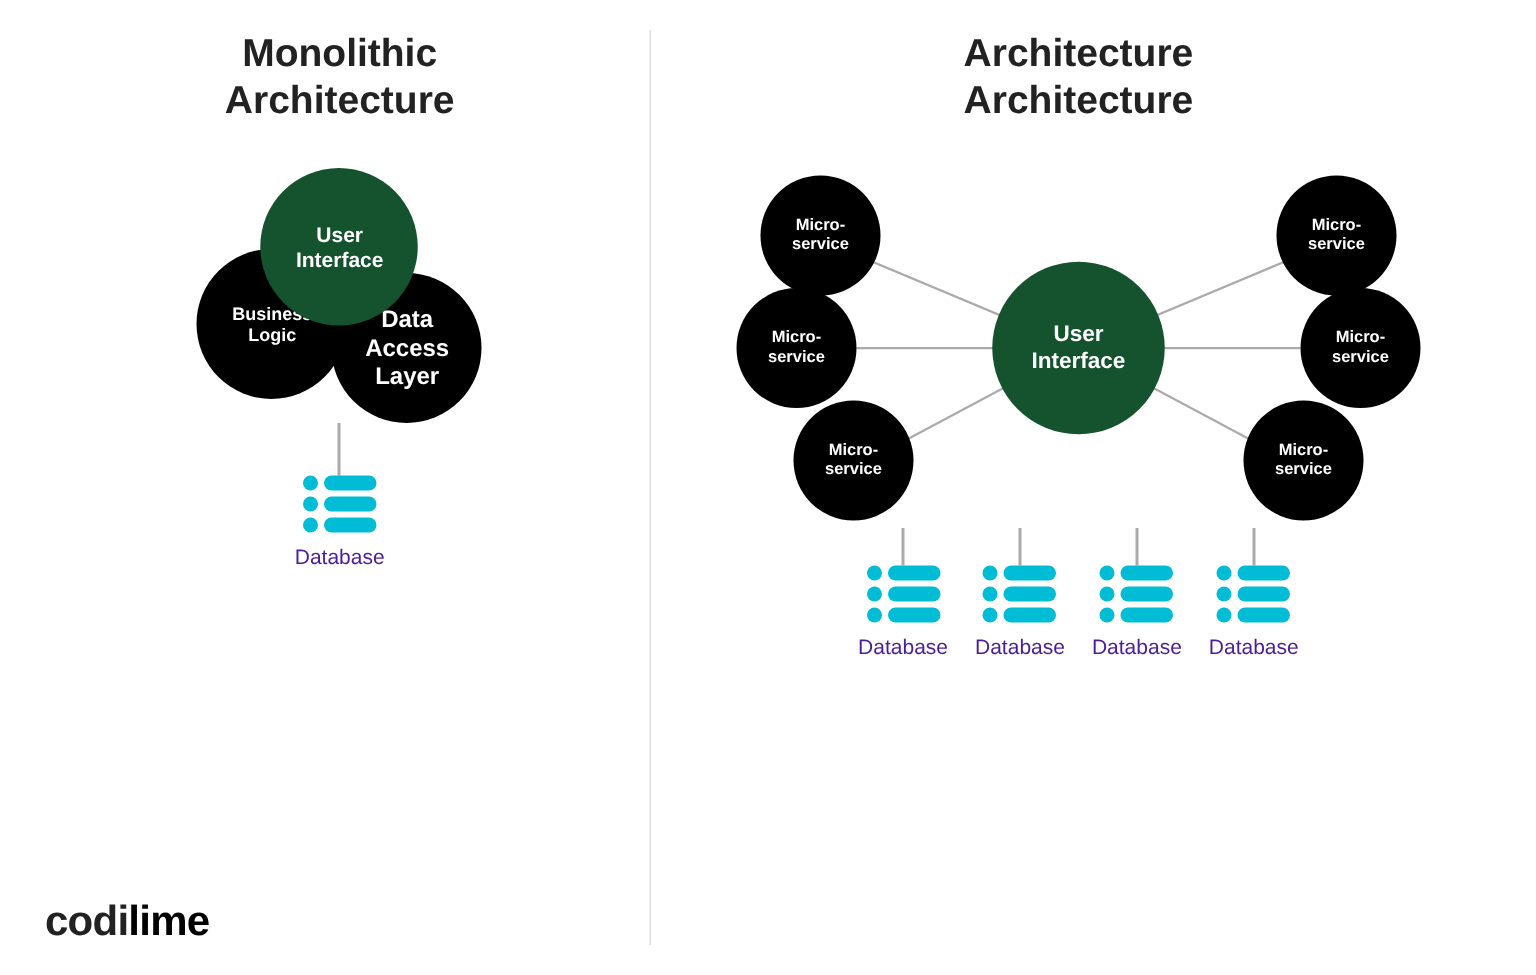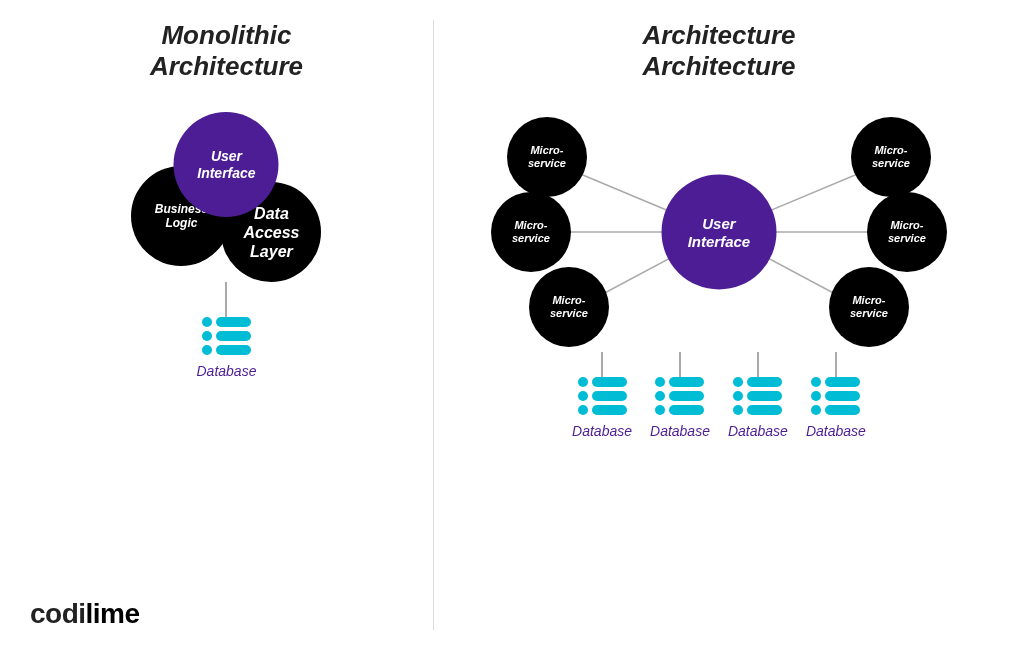--- a/index.html
+++ b/index.html
@@ -10,21 +10,20 @@
       font-family: 'Arial', sans-serif;
       overflow: hidden;
       position: relative;
     }
 
     .main-container {
       display: flex;
       width: 100%;
       height: 100%;
       padding: 20px 30px 20px 30px;
-      font-style: italic;
     }
 
     .section {
       flex: 1;
       display: flex;
       flex-direction: column;
       align-items: center;
     }
 
     .section-title {
@@ -47,21 +46,21 @@
       border-radius: 50%;
       display: flex;
       align-items: center;
       justify-content: center;
       text-align: center;
       font-weight: 700;
       color: #fff;
       line-height: 1.2;
     }
     .circle-teal {
-      background: #4c1d95;
+      background: #14532d;
     }
     .circle-green {
       background: #000000;
     }
 
     
     .mono-diagram {
       display: flex;
       flex-direction: column;
       align-items: center;

